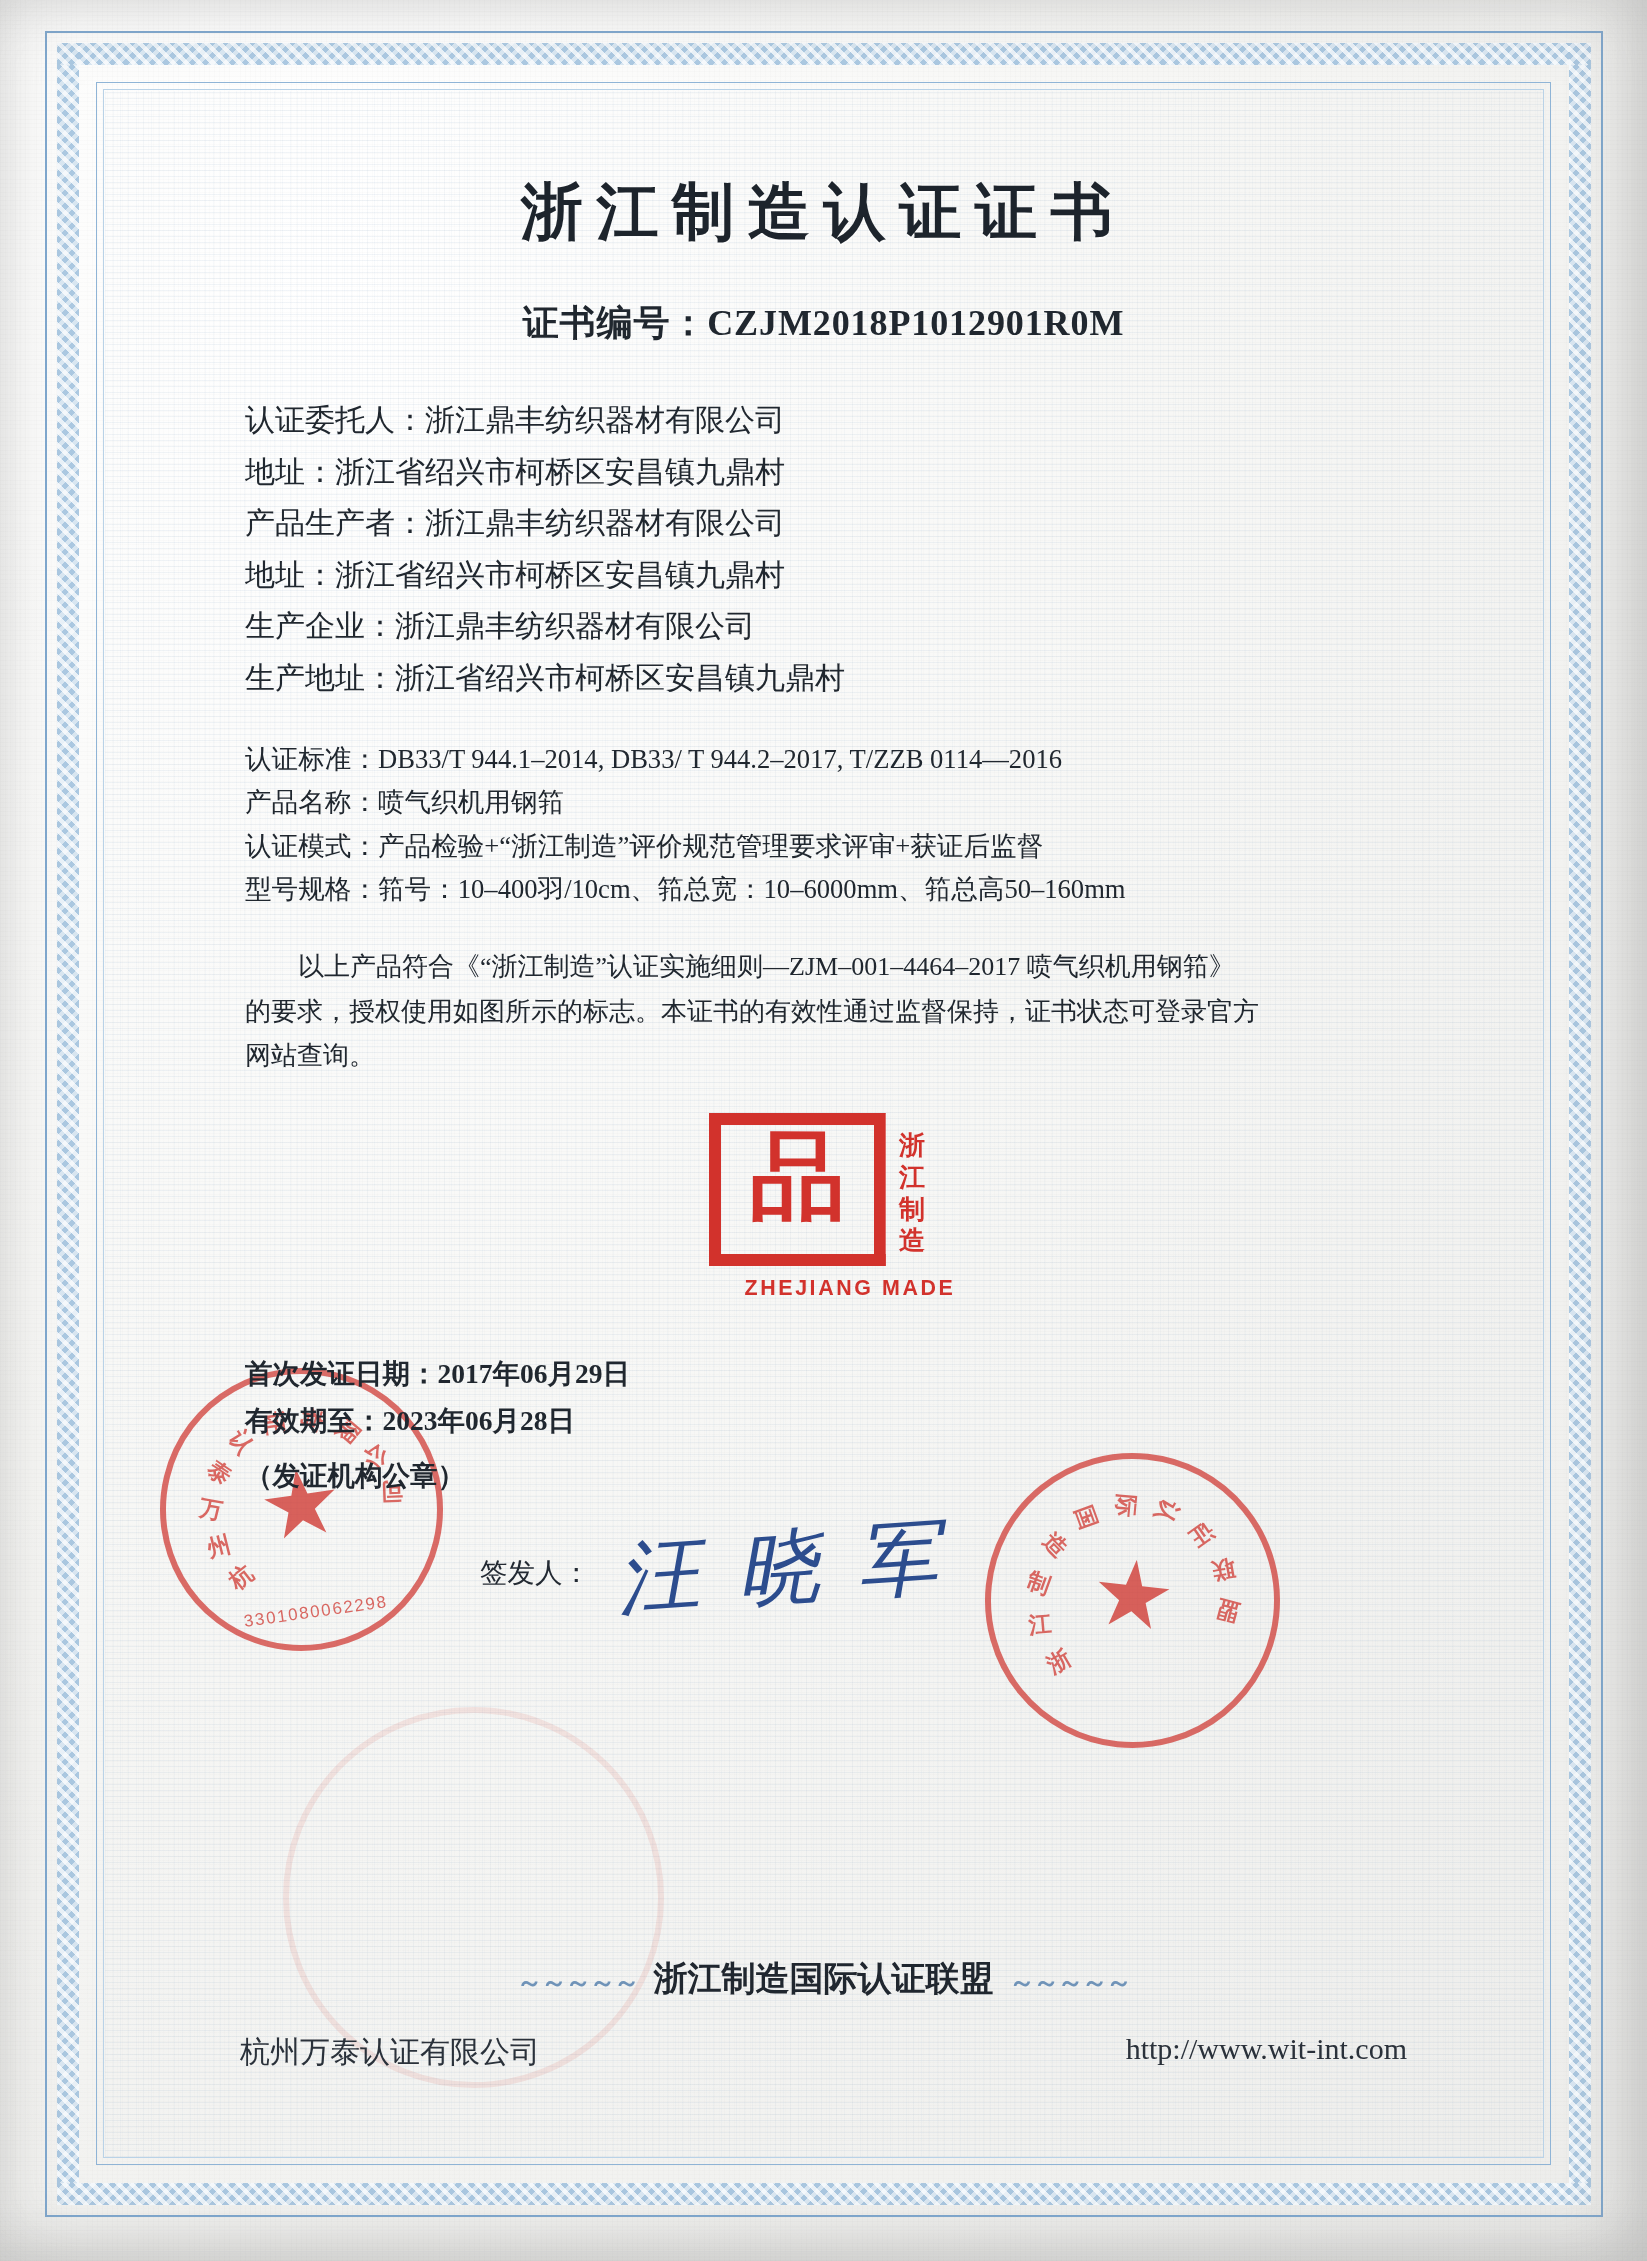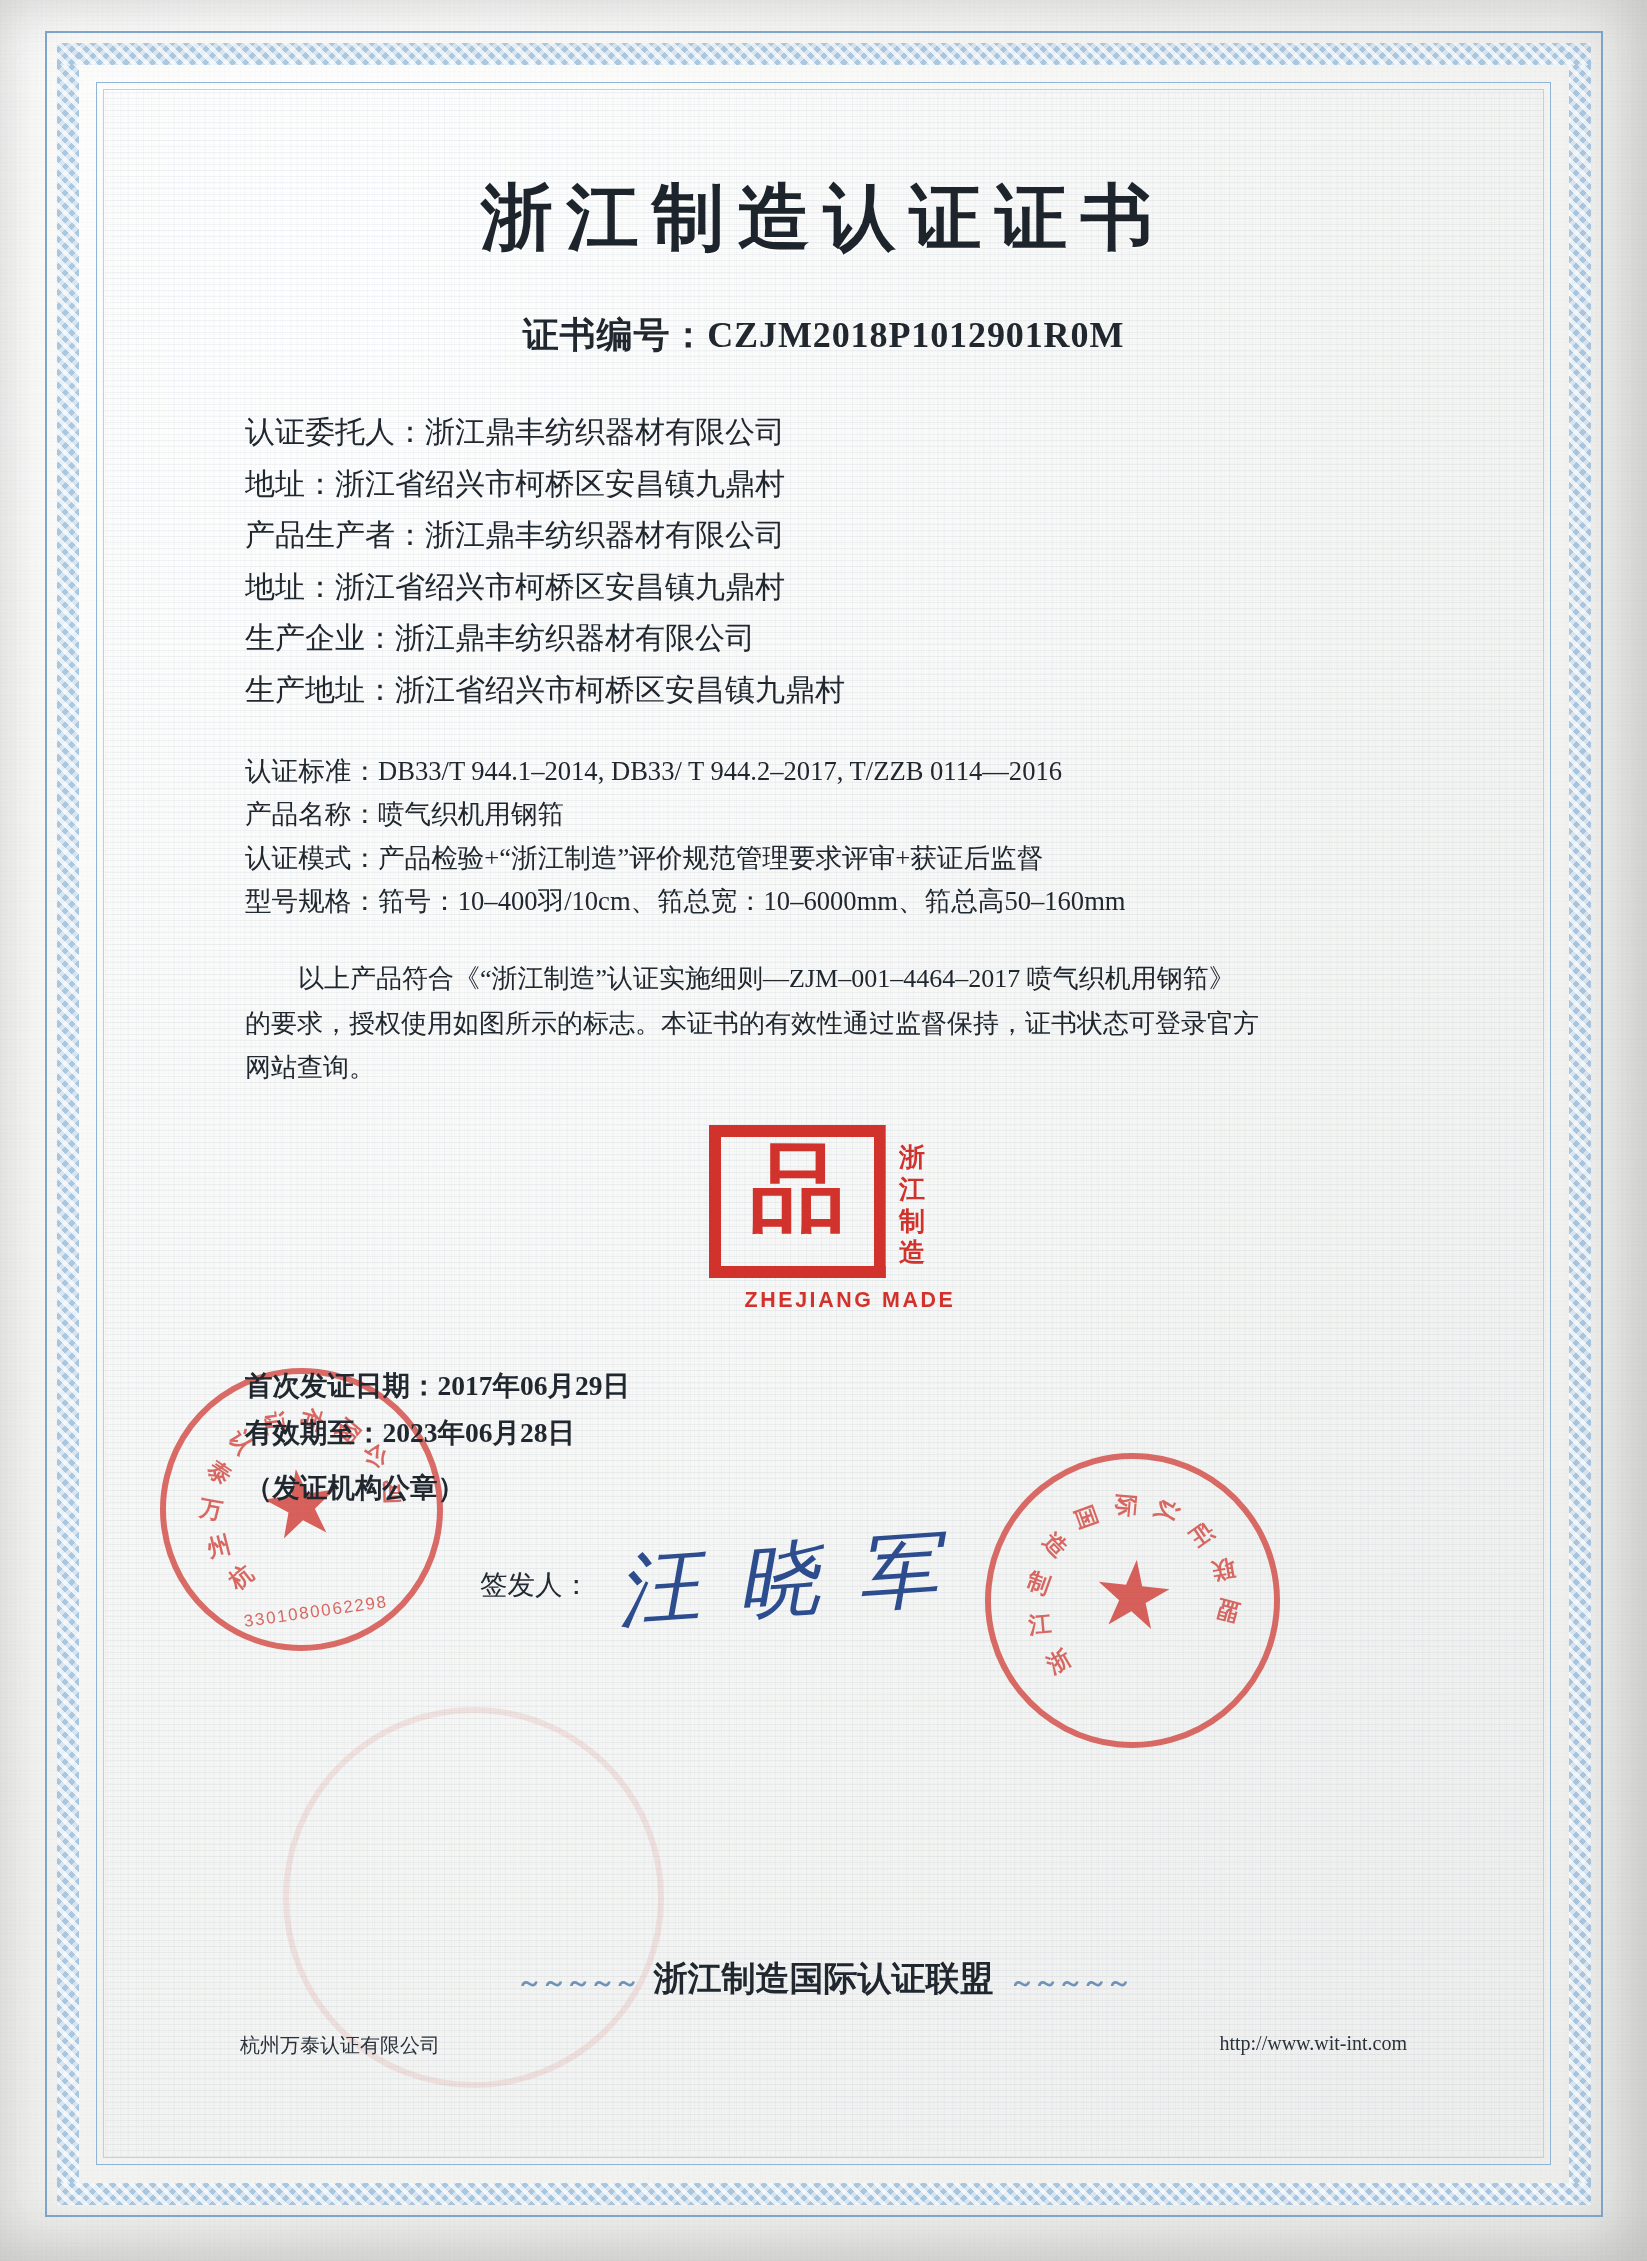--- a/index.html
+++ b/index.html
@@ -104,21 +104,21 @@
     position: absolute;
     left: 137px; top: 112px;
     width: 1373px; height: 2024px;
     color: #232a33;
   }
 
   .title {
     margin-top: 58px;
     text-align: center;
     font-family: "Liberation Serif", "DejaVu Serif", serif;
-    font-size: 72px;
+    font-size: 62px;
     font-weight: 700;
     letter-spacing: 13.7px;
     color: #1d242c;
     text-shadow: 0 1.7px 0 rgba(255,255,255,0.6);
   }
 
   .cert-no {
     margin-top: 45px;
     text-align: center;
     font-size: 36px;
@@ -330,21 +330,21 @@
     vertical-align: middle;
     letter-spacing: -1.7px;
     margin: 0 15.4px;
   }
   .footer-row {
     position: absolute;
     left: 103px; right: 103px;
     top: 1920px;
     display: flex;
     justify-content: space-between;
-    font-size: 20px;
+    font-size: 30px;
     color: #2a313a;
     z-index: 3;
   }
   .footer-row .url { font-family: "Liberation Serif", "DejaVu Serif", serif; }
 </style>
 </head>
 <body>
 
 <div class="page">
   <div class="paper-tex"></div>

